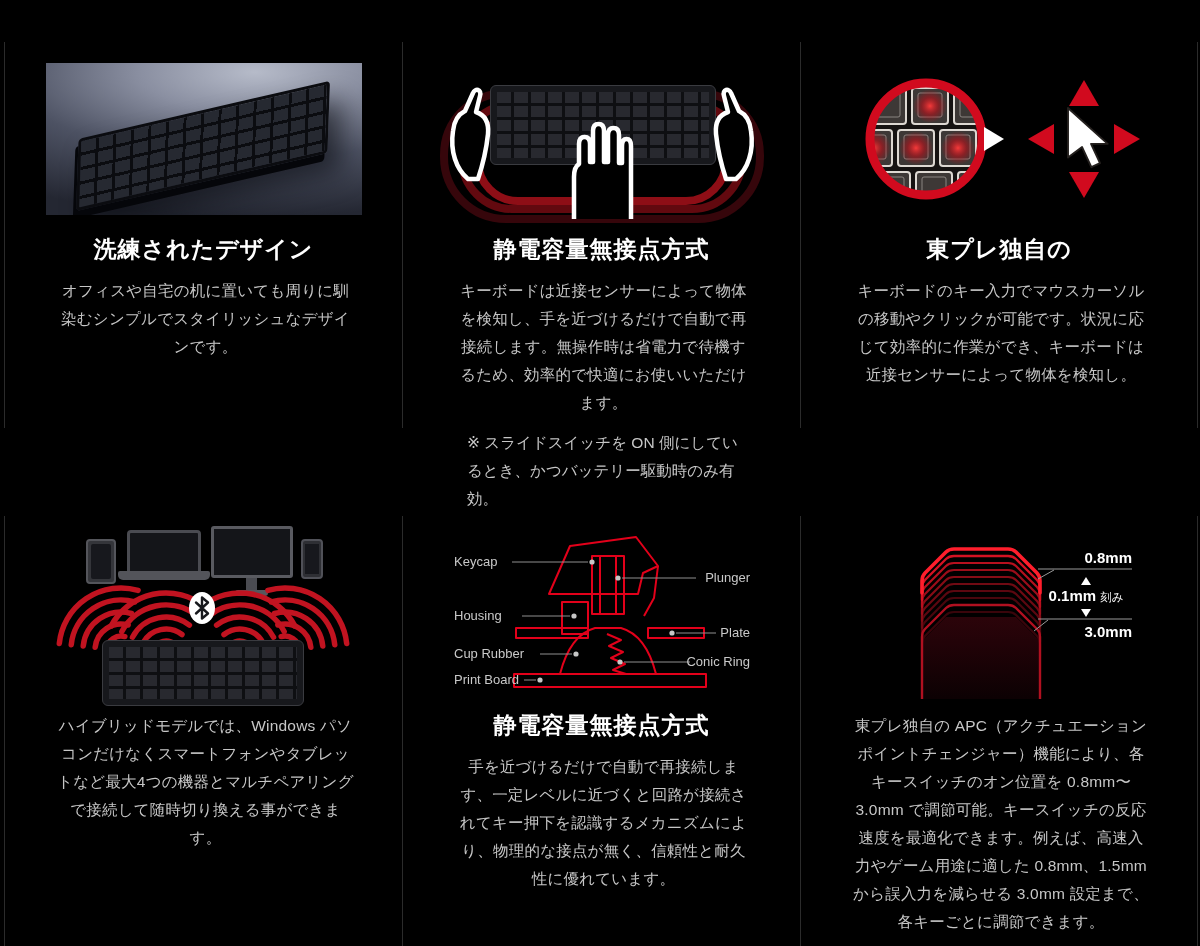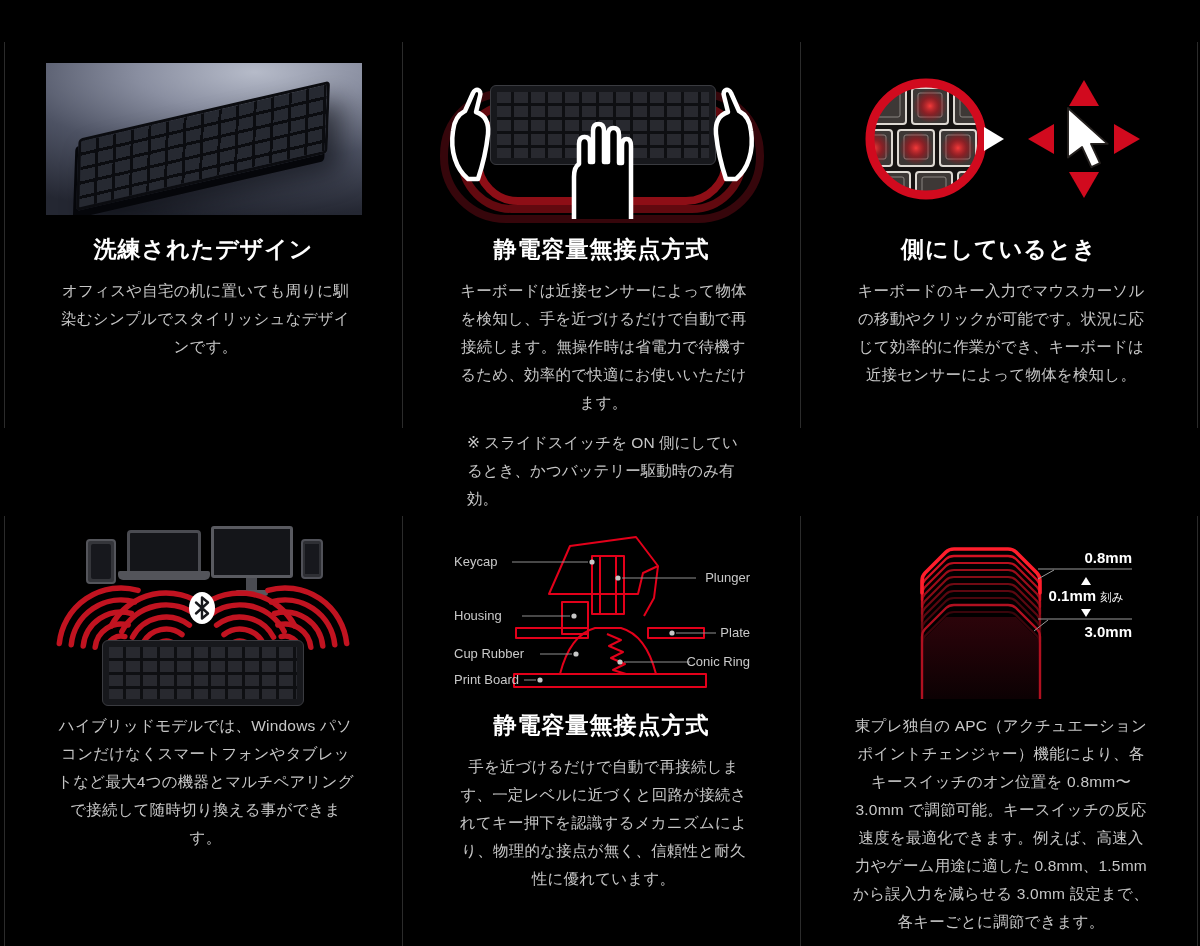--- a/index.html
+++ b/index.html
@@ -159,21 +159,21 @@
             <polygon points="250,16 235,42 265,42"></polygon>
             <polygon points="250,134 235,108 265,108"></polygon>
             <polygon points="194,75 220,60 220,90"></polygon>
             <polygon points="306,75 280,60 280,90"></polygon>
           </g>
           <g transform="translate(234,44) scale(3.2)">
             <path d="M0,0 L0,15.5 L4.4,12.2 L7.3,18.5 L10,17.2 L7.2,11.2 L12.4,11.2 Z" fill="#fff" stroke="#24201e" stroke-width=".6" stroke-linejoin="round"></path>
           </g>
         </svg>
       </div>
-      <h3 class="title">側にしているとき</h3>
+      <h3 class="title">東プレ独自の</h3>
       <p class="body">キーボードのキー入力でマウスカーソルの移動やクリックが可能です。状況に応じて効率的に作業ができ、キーボードは近接センサーによって物体を検知し。</p>
     </div>
   </section>
 
   <section class="row row-2">
 
     <div class="cell">
       <div class="figure">
         <div class="fig-wifi">
           <div class="tablet">

